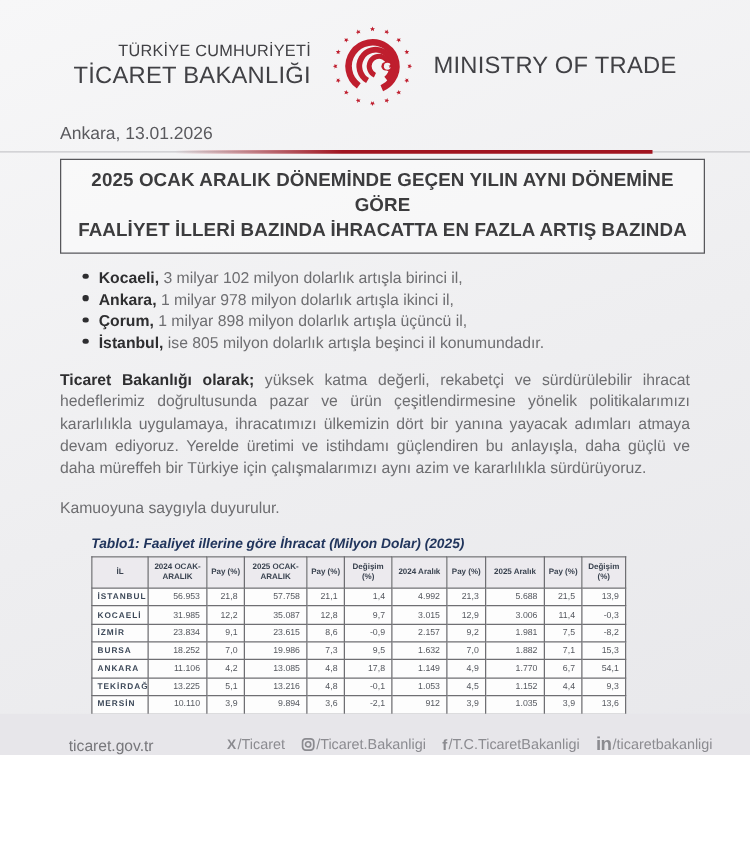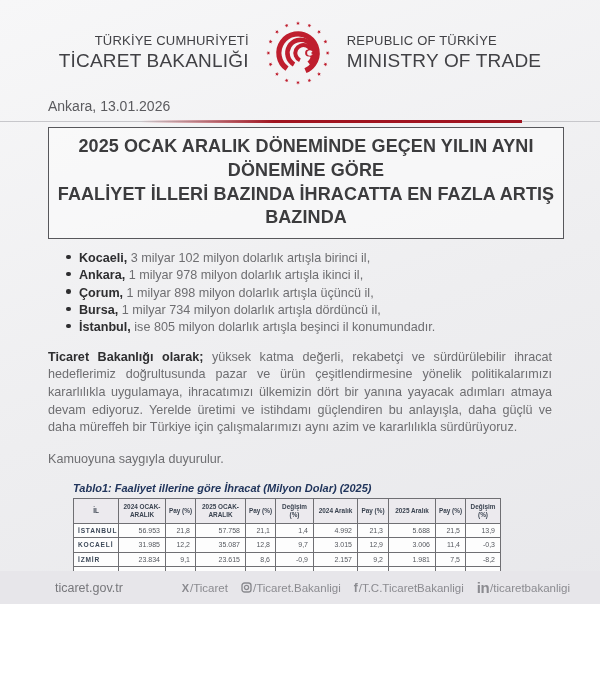--- a/index.html
+++ b/index.html
@@ -20,21 +20,21 @@
   .hright{text-align:left;}
   .logo{width:66px; height:66px; flex:0 0 auto;}
   .date{margin:12px 0 0 48px; font-size:14px; color:#5a5a5e;}
   
   .rule{position:relative; height:4px; margin-top:5px;}
   .rule .gray-line{position:absolute; left:0; right:0; top:2px; height:1px; background:#c7c7cb;}
   .rule .red-line{position:absolute; left:140px; width:382px; top:1px; height:3px;
     background:linear-gradient(90deg, rgba(160,20,32,0) 0%, #a01420 35%, #a01420 100%);}
   
   .title-box{margin:4px 36px 0 48px; border:1.5px solid #57575b; background:rgba(255,255,255,.45);
-    padding:7px 8px 8px; text-align:center; font-weight:bold; font-size:18px; line-height:1.32;
+    padding:7px 8px 8px; text-align:center; font-weight:bold; font-size:15px; line-height:1.32;
     color:var(--dark); letter-spacing:.1px;}
   
   .bullets{margin:11px 48px 0 66px; padding:0; list-style:none; font-size:12.6px; color:var(--gray); line-height:1.3;}
   .bullets li{position:relative; padding-left:13px; margin-bottom:1px;}
   .bullets li .dot{position:absolute; left:0; top:4.5px; width:4.5px; height:4.5px; border-radius:50%; background:#2e2e30;}
   .bullets .bname{font-weight:bold; color:#2e2e30;}
   
   .para{margin:13px 48px 0 48px; font-size:12.6px; color:var(--gray); line-height:1.4; text-align:justify;}
   .para .lead{font-weight:bold; color:#2e2e30;}
   .closing{margin:15px 48px 0 48px; font-size:12.6px; color:var(--gray);}
@@ -42,21 +42,21 @@
   .tbl-title{margin:16px 0 4px 73px; font-size:11px; font-weight:bold; font-style:italic; color:#21355c;}
   table.data{border-collapse:collapse; margin-left:73px; width:427px; table-layout:fixed;
     background:#fdfdfd; border:1px solid #58585c;}
   table.data th, table.data td{border:0.5px solid #6f6f73; overflow:hidden; white-space:nowrap;}
   table.data th{background:#eceaee; color:#3a4350; font-size:6.4px; font-weight:bold;
     padding:2px 1px; text-align:center; white-space:normal; line-height:1.25; height:20px;}
   table.data td{font-size:7px; color:#55585f; padding:3.2px 5px 3.2px 2px; text-align:right;}
   table.data td.city{font-weight:bold; color:var(--navy); text-align:left; padding-left:4px; letter-spacing:.8px; font-size:6.6px;}
   
   .footer{position:absolute; left:0; right:0; bottom:0; height:33px; background:#e7e6ea;
-    display:flex; align-items:center; justify-content:space-between; padding:0 30px 0 55px; box-sizing:border-box;}
+    display:flex; align-items:flex-end; justify-content:space-between; padding:0 30px 0 55px; box-sizing:border-box;}
   .site{font-size:12.5px; color:#77777b;}
   .social{display:flex; align-items:center; gap:13px; color:#8b8b90; font-size:11.5px;}
   .social .item{display:flex; align-items:center; gap:1px;}
   .icon-x{font-weight:800; font-size:11px;}
   .icon-f{font-weight:800; font-size:12px;}
   .icon-in{font-weight:800; font-size:15px; letter-spacing:-0.5px;}
 </style>
 </head>
 <body>
 
@@ -92,42 +92,40 @@
       <g fill="none" stroke="#bf1e2e">
         <circle cx="50" cy="50" r="29" stroke-width="8" stroke-dasharray="152 60" transform="rotate(125 50 50)"></circle>
         <circle cx="54" cy="50" r="20" stroke-width="7" stroke-dasharray="101 45" transform="rotate(120 54 50)"></circle>
         <circle cx="58" cy="50" r="12" stroke-width="6" stroke-dasharray="57 30" transform="rotate(115 58 50)"></circle>
       </g>
       <circle cx="66" cy="50" r="5.2" fill="#bf1e2e"></circle>
       <circle cx="68" cy="50" r="4.2" fill="#f2f2f4"></circle>
       <use href="#st" transform="translate(72,50) scale(0.9)"></use>
     </svg>
     <div class="hblock hright">
-      <div class="l1">REPUBLIC OF TÜRKİYE</div>
       <div class="l2">MINISTRY OF TRADE</div>
     </div>
   </div>
 
   <div class="date">Ankara, 13.01.2026</div>
 
   <div class="rule">
     <div class="gray-line"></div>
     <div class="red-line"></div>
   </div>
 
   <div class="title-box">
     <div>2025 OCAK ARALIK DÖNEMİNDE GEÇEN YILIN AYNI DÖNEMİNE GÖRE</div>
     <div>FAALİYET İLLERİ BAZINDA İHRACATTA EN FAZLA ARTIŞ BAZINDA</div>
   </div>
 
   <ul class="bullets">
       <li><span class="dot"></span><span class="bname">Kocaeli,</span><span> 3 milyar 102 milyon dolarlık artışla birinci il,</span></li>
       <li><span class="dot"></span><span class="bname">Ankara,</span><span> 1 milyar 978 milyon dolarlık artışla ikinci il,</span></li>
       <li><span class="dot"></span><span class="bname">Çorum,</span><span> 1 milyar 898 milyon dolarlık artışla üçüncü il,</span></li>
-      <li><span class="dot"></span><span class="bname">Bursa,</span><span> 1 milyar 734 milyon dolarlık artışla dördüncü il,</span></li>
       <li><span class="dot"></span><span class="bname">İstanbul,</span><span> ise 805 milyon dolarlık artışla beşinci il konumundadır.</span></li>
     </ul>
 
   <div class="para">
     <span class="lead">Ticaret Bakanlığı olarak;</span><span> yüksek katma değerli, rekabetçi ve sürdürülebilir ihracat hedeflerimiz doğrultusunda pazar ve ürün çeşitlendirmesine yönelik politikalarımızı kararlılıkla uygulamaya, ihracatımızı ülkemizin dört bir yanına yayacak adımları atmaya devam ediyoruz. Yerelde üretimi ve istihdamı güçlendiren bu anlayışla, daha güçlü ve daha müreffeh bir Türkiye için çalışmalarımızı aynı azim ve kararlılıkla sürdürüyoruz.</span>
   </div>
 
   <div class="closing">Kamuoyuna saygıyla duyurulur.</div>
 
   <div class="tbl-title">Tablo1: Faaliyet illerine göre İhracat (Milyon Dolar) (2025)</div>

